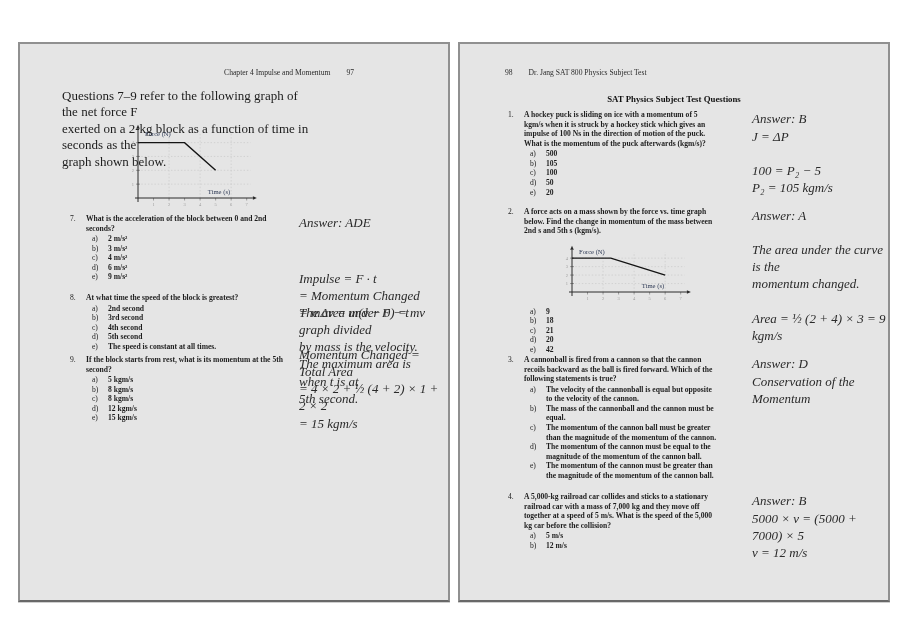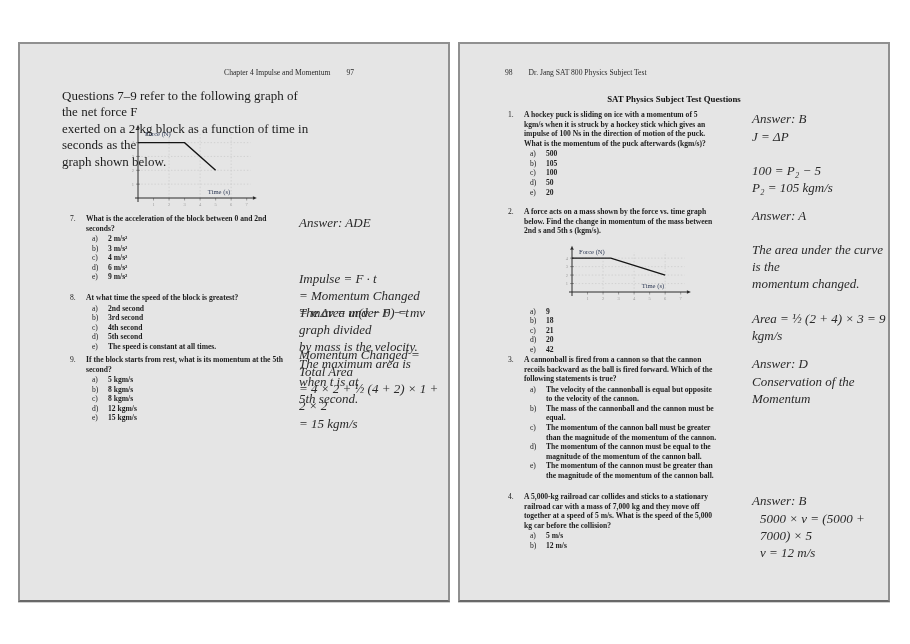--- a/index.html
+++ b/index.html
@@ -393,15 +393,15 @@
   <div class="ans" style="left:292px;top:163px;width:138px;">Answer: A</div>
   <div class="ans pre" style="left:292px;top:197px;width:138px;">The area under the curve is the
 momentum changed.
 
 Area = ½ (2 + 4) × 3 = 9 kgm/s</div>
 
   <div class="ans" style="left:292px;top:311px;width:138px;">Answer: D</div>
   <div class="ans pre" style="left:292px;top:329px;width:138px;">Conservation of the Momentum</div>
 
   <div class="ans" style="left:292px;top:448px;width:138px;">Answer: B</div>
-  <div class="ans pre" style="left:300px;top:466px;width:138px;">5000 × v = (5000 + 7000) × 5
+  <div class="ans pre" style="left:292px;top:466px;width:138px;">5000 × v = (5000 + 7000) × 5
 v = 12 m/s</div>
 </div>
 
 </body></html>

